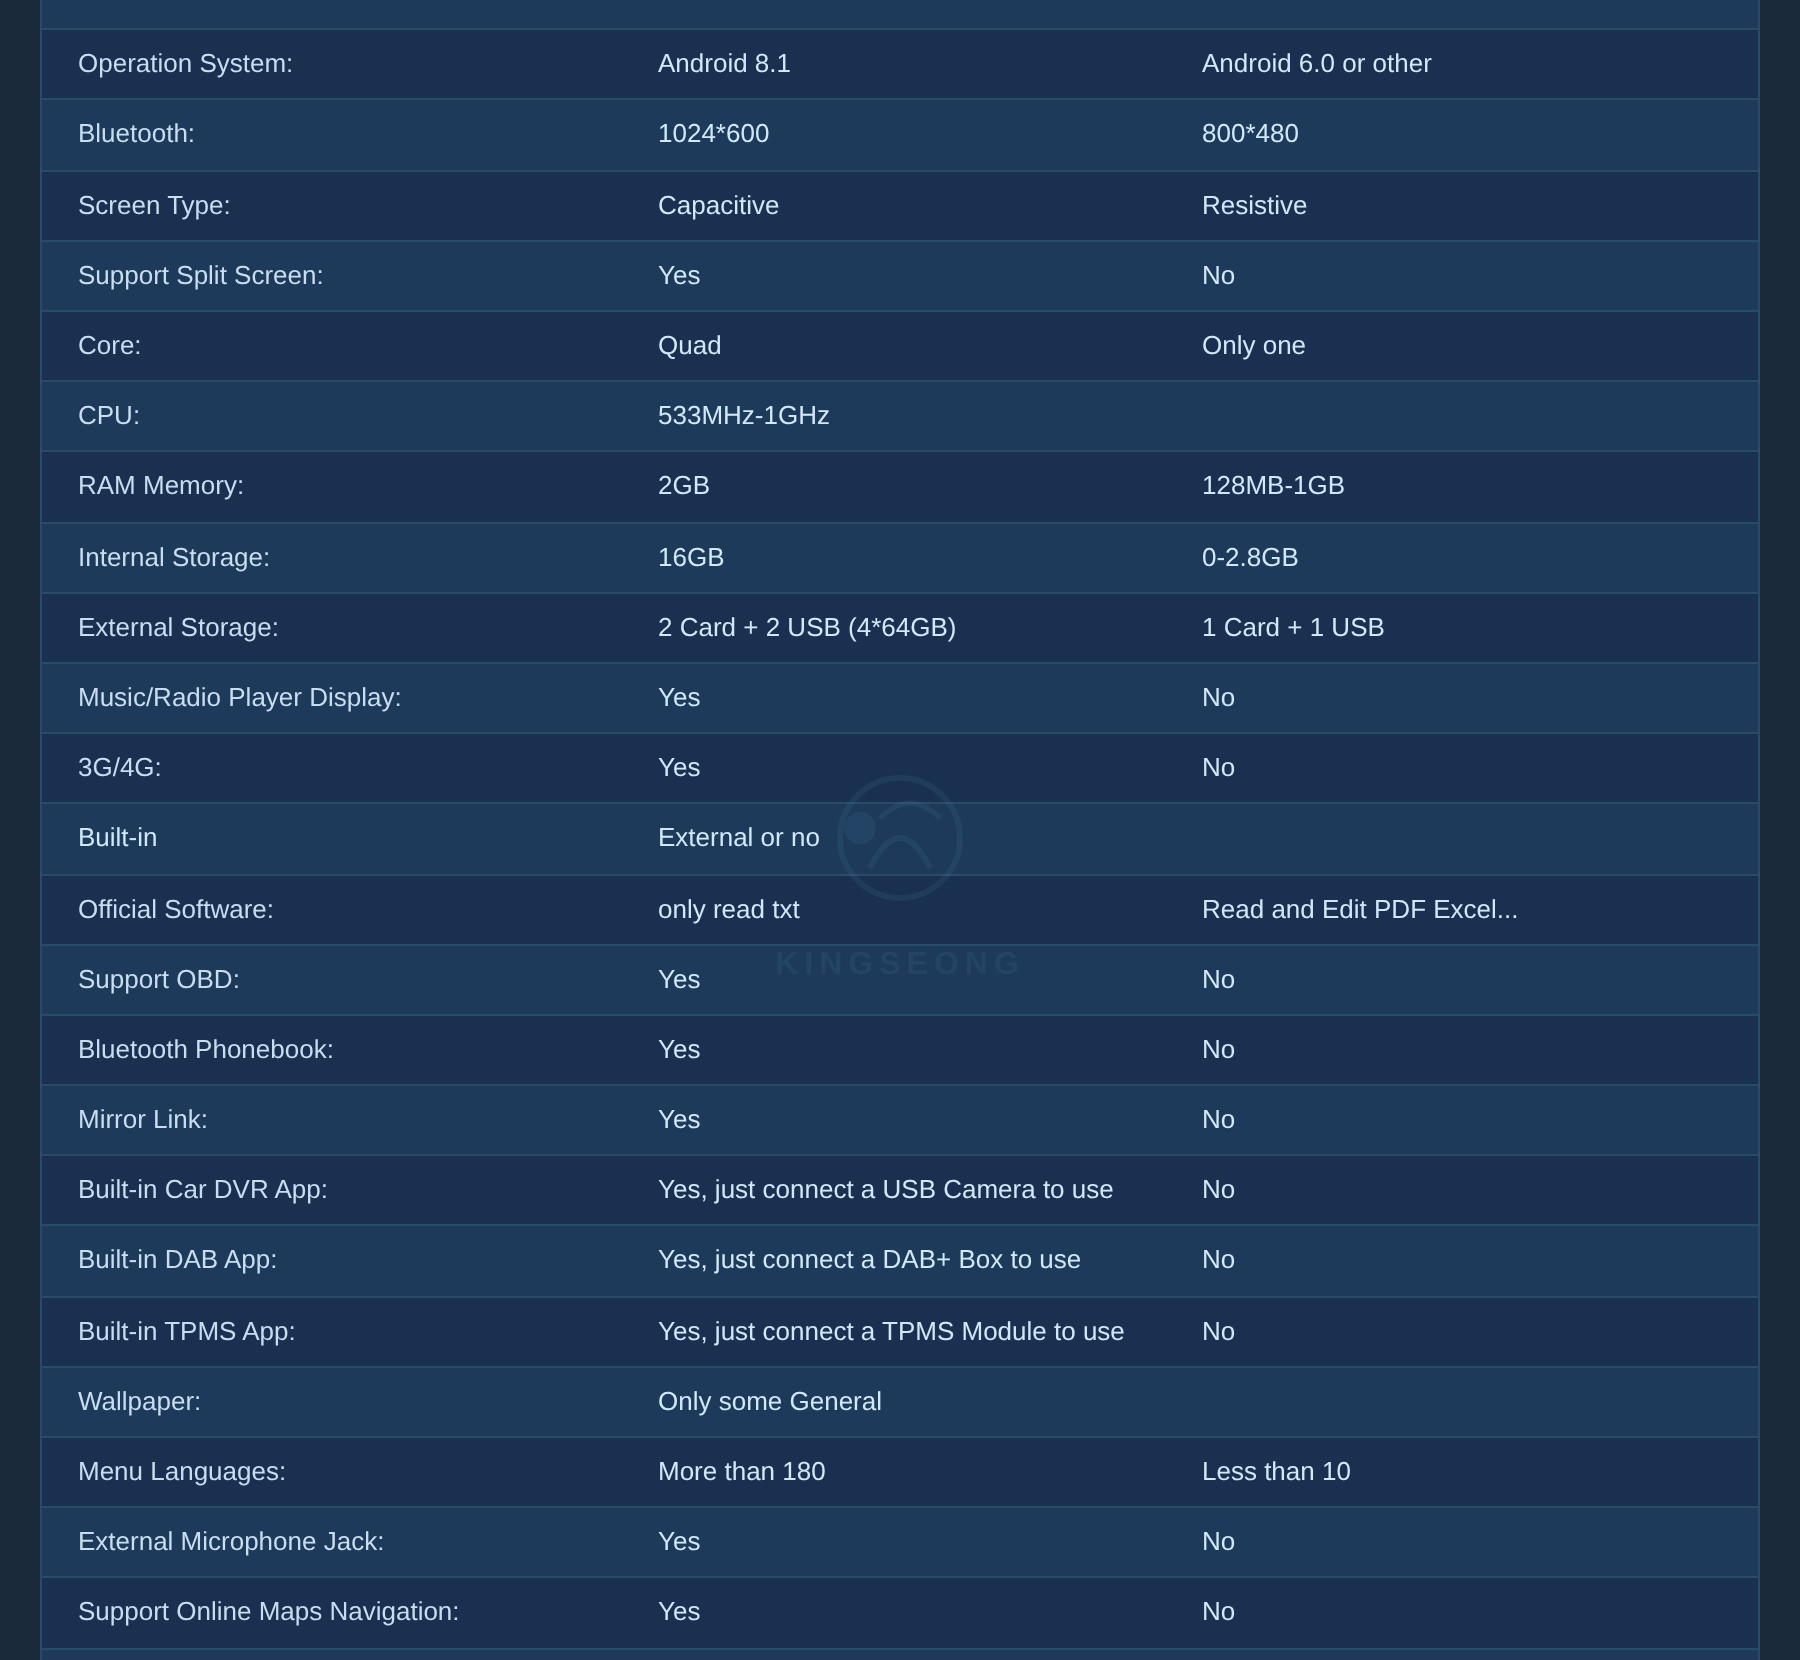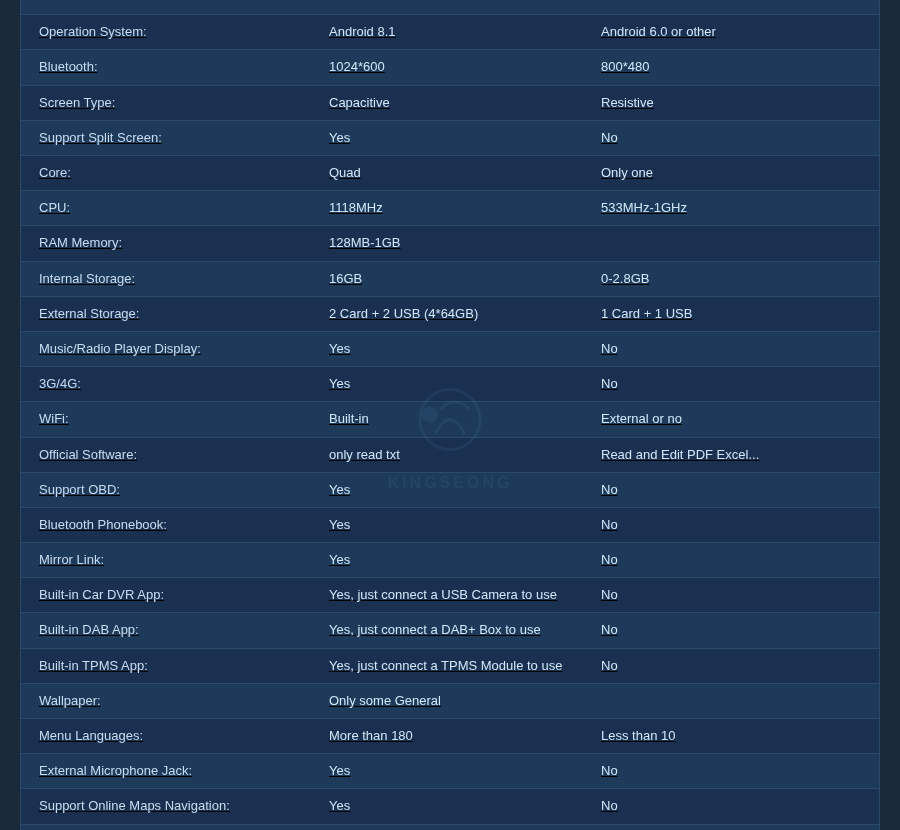--- a/index.html
+++ b/index.html
@@ -33,21 +33,20 @@
     }
     .header-cell.col1 { color: #e8b84b; }
     .header-cell.col2 { color: #e8b84b; }
     .header-cell.col3 { color: #e8b84b; }
     .data-row {
       display: grid;
       grid-template-columns: 290px 1fr 1fr;
       padding: 0 12px;
       border-bottom: 1px solid #2a4a6a;
       position: relative;
-      text-decoration: underline;
     }
     .data-row:nth-child(odd) {
       background: #1a3050;
     }
     .data-row:nth-child(even) {
       background: #1e3a5a;
     }
     .cell {
       padding: 8px 6px;
       font-size: 13px;
@@ -106,25 +105,25 @@
           <div class="cell">Yes</div>
           <div class="cell">No</div>
         </div>
         <div class="data-row">
           <div class="cell feature">Core:</div>
           <div class="cell">Quad</div>
           <div class="cell">Only one</div>
         </div>
         <div class="data-row">
           <div class="cell feature">CPU:</div>
-          <div class="cell">1118MHz</div>
           <div class="cell">533MHz-1GHz</div>
         </div>
         <div class="data-row">
           <div class="cell feature">RAM Memory:</div>
+          <div class="cell">2GB</div>
           <div class="cell">128MB-1GB</div>
         </div>
         <div class="data-row">
           <div class="cell feature">Internal Storage:</div>
           <div class="cell">16GB</div>
           <div class="cell">0-2.8GB</div>
         </div>
         <div class="data-row">
           <div class="cell feature">External Storage:</div>
           <div class="cell">2 Card + 2 USB (4*64GB)</div>
@@ -134,21 +133,20 @@
           <div class="cell feature">Music/Radio Player Display:</div>
           <div class="cell">Yes</div>
           <div class="cell">No</div>
         </div>
         <div class="data-row">
           <div class="cell feature">3G/4G:</div>
           <div class="cell">Yes</div>
           <div class="cell">No</div>
         </div>
         <div class="data-row">
-          <div class="cell feature">WiFi:</div>
           <div class="cell">Built-in</div>
           <div class="cell">External or no</div>
         </div>
         <div class="data-row">
           <div class="cell feature">Official Software:</div>
           <div class="cell">only read txt</div>
           <div class="cell">Read and Edit PDF Excel...</div>
         </div>
         <div class="data-row">
           <div class="cell feature">Support OBD:</div>

